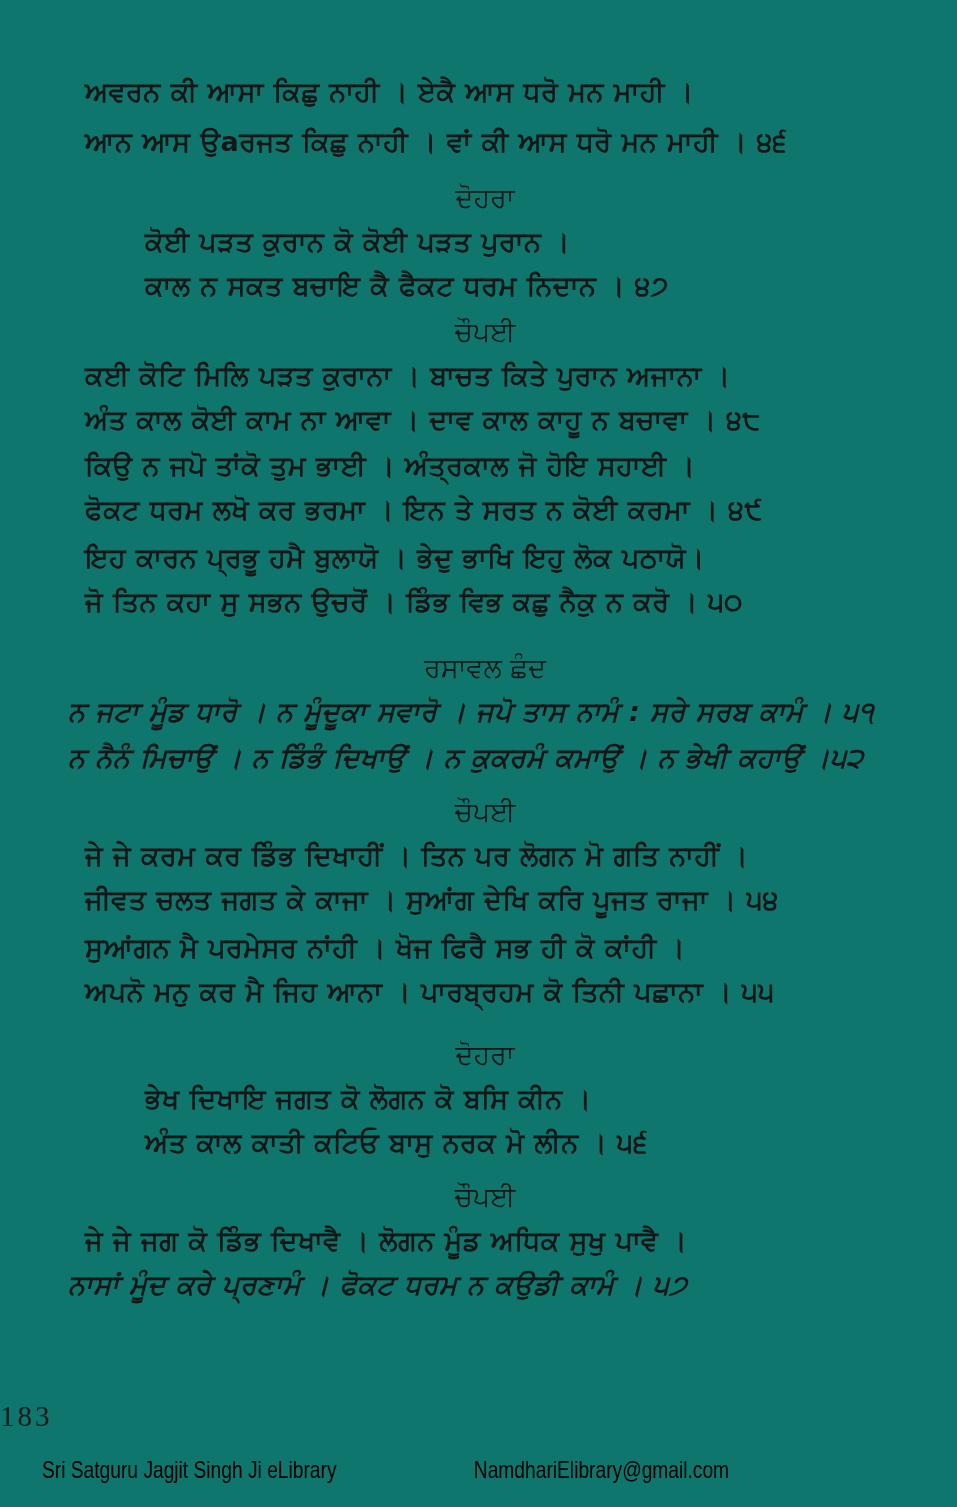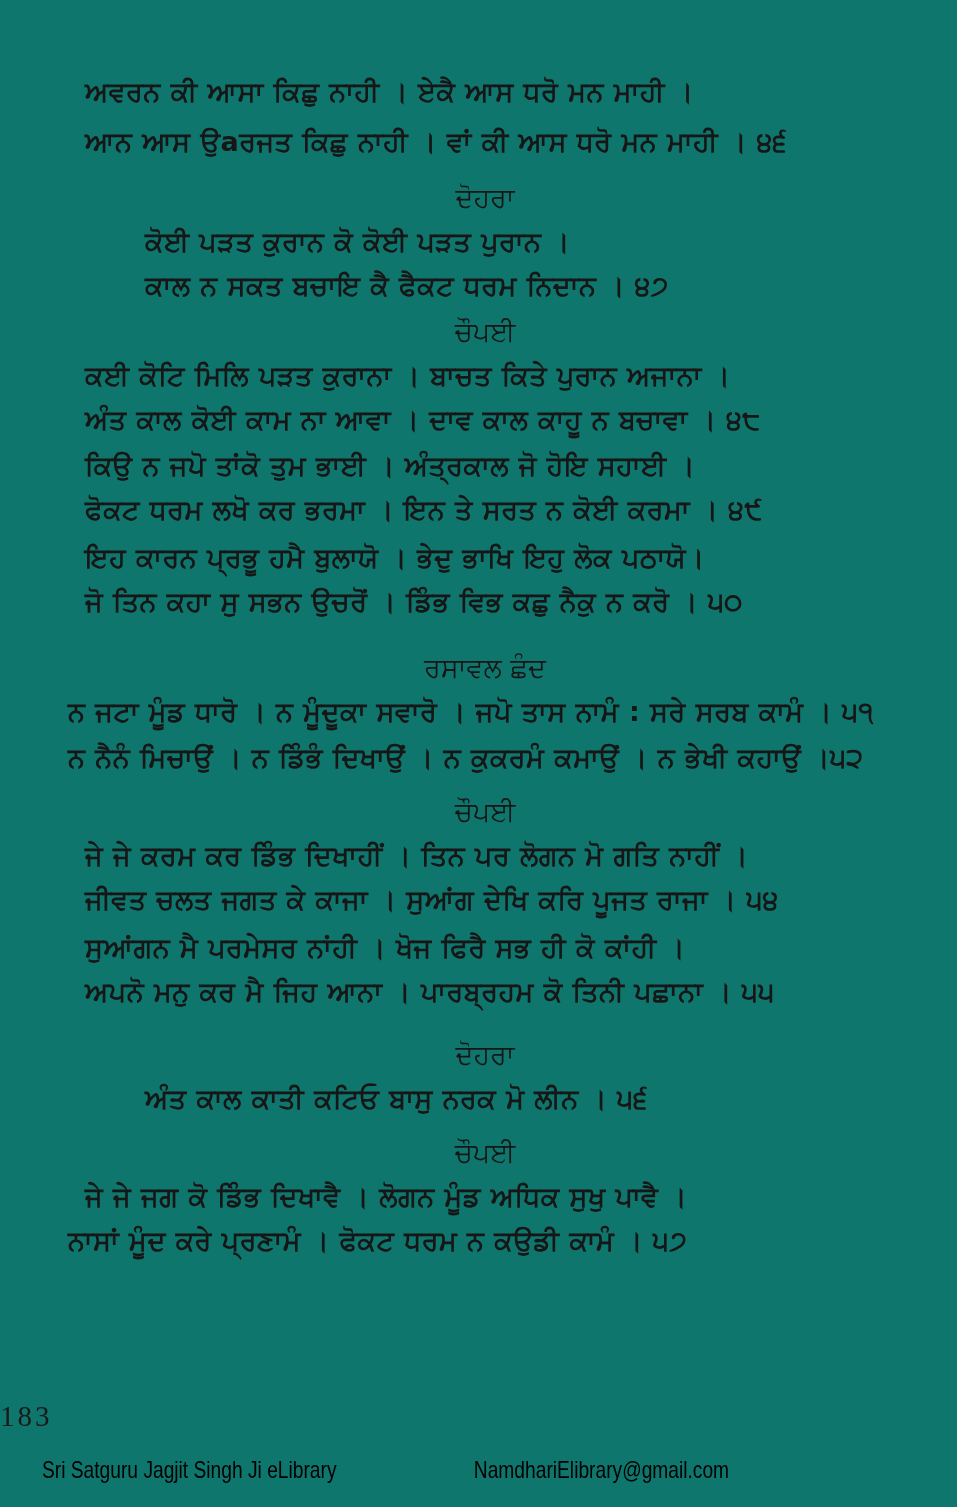--- a/index.html
+++ b/index.html
@@ -23,21 +23,21 @@
     letter-spacing:.5px;
     white-space:nowrap;
   }
   .heading{
     font-size:27px;
     line-height:44px;
     font-weight:normal;
     text-align:center;
   }
   .indent{margin-left:60px;}
-  .wide{margin-left:-17px;}
+  .wide{margin-left:-17px;font-style:italic;}
   .mt70{margin-top:70px}.mt2{margin-top:2px}.mt4{margin-top:4px}
   .mt6{margin-top:6px}.mt10{margin-top:10px}.mt12{margin-top:12px}
   .mt19{margin-top:19px}.mt22{margin-top:22px}
   .page-number{
     position:absolute;
     top:1400px;left:0;width:850px;
     font-family:"Liberation Serif",serif;
     font-size:29px;
     letter-spacing:3px;
     color:#1a1a1a;
@@ -73,20 +73,21 @@
     <div class="vline">ਜੋ ਤਿਨ ਕਹਾ ਸੁ ਸਭਨ ਉਚਰੋਂ । ਡਿੰਭ ਵਿਭ ਕਛੁ ਨੈਕੁ ਨ ਕਰੋ । ੫੦</div>
     <div class="heading mt22">ਰਸਾਵਲ ਛੰਦ</div>
     <div class="vline wide">ਨ ਜਟਾ ਮੂੰਡ ਧਾਰੋ । ਨ ਮੂੰਦੂਕਾ ਸਵਾਰੋ ।  ਜਪੋ ਤਾਸ ਨਾਮੰ : ਸਰੇ ਸਰਬ ਕਾਮੰ । ੫੧</div>
     <div class="vline wide mt2">ਨ ਨੈਨੰ ਮਿਚਾਉਂ । ਨ ਡਿੰਭੰ ਦਿਖਾਉਂ । ਨ ਕੁਕਰਮੰ ਕਮਾਉਂ । ਨ ਭੇਖੀ ਕਹਾਉਂ ।੫੨</div>
     <div class="heading mt10">ਚੌਪਈ</div>
     <div class="vline">ਜੇ ਜੇ ਕਰਮ ਕਰ ਡਿੰਭ  ਦਿਖਾਹੀਂ ।  ਤਿਨ  ਪਰ ਲੋਗਨ ਮੋ ਗਤਿ ਨਾਹੀਂ ।</div>
     <div class="vline">ਜੀਵਤ ਚਲਤ ਜਗਤ ਕੇ ਕਾਜਾ । ਸੁਆਂਗ ਦੇਖਿ ਕਰਿ ਪੂਜਤ ਰਾਜਾ । ੫੪</div>
     <div class="vline mt4">ਸੁਆਂਗਨ ਮੈ ਪਰਮੇਸਰ ਨਾਂਹੀ । ਖੋਜ  ਫਿਰੈ  ਸਭ  ਹੀ  ਕੋ ਕਾਂਹੀ ।</div>
     <div class="vline">ਅਪਨੋ ਮਨੁ ਕਰ ਮੈ ਜਿਹ ਆਨਾ ।  ਪਾਰਬ੍ਰਹਮ ਕੋ ਤਿਨੀ ਪਛਾਨਾ । ੫੫</div>
     <div class="heading mt19">ਦੋਹਰਾ</div>
+    <div class="vline indent">ਭੇਖ ਦਿਖਾਇ ਜਗਤ ਕੋ ਲੋਗਨ ਕੋ ਬਸਿ ਕੀਨ ।</div>
     <div class="vline indent">ਅੰਤ ਕਾਲ ਕਾਤੀ ਕਟਿਓ ਬਾਸੁ ਨਰਕ ਮੋ ਲੀਨ । ੫੬</div>
     <div class="heading mt10">ਚੌਪਈ</div>
     <div class="vline">ਜੇ ਜੇ ਜਗ ਕੋ ਡਿੰਭ ਦਿਖਾਵੈ । ਲੋਗਨ ਮੂੰਡ ਅਧਿਕ ਸੁਖੁ ਪਾਵੈ ।</div>
     <div class="vline wide">ਨਾਸਾਂ ਮੂੰਦ ਕਰੇ ਪ੍ਰਣਾਮੰ । ਫੋਕਟ ਧਰਮ ਨ ਕਉਡੀ ਕਾਮੰ । ੫੭</div>
   </div>
 
   <div class="page-number">183</div>
 
   <div class="footer">
     <span class="f-left">Sri Satguru Jagjit Singh Ji eLibrary</span>

